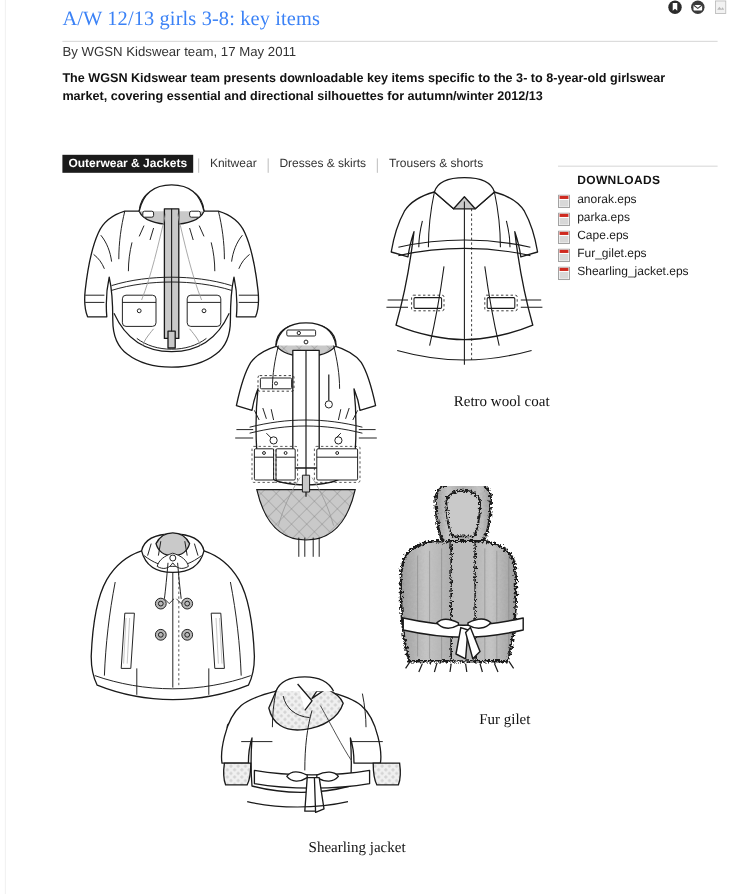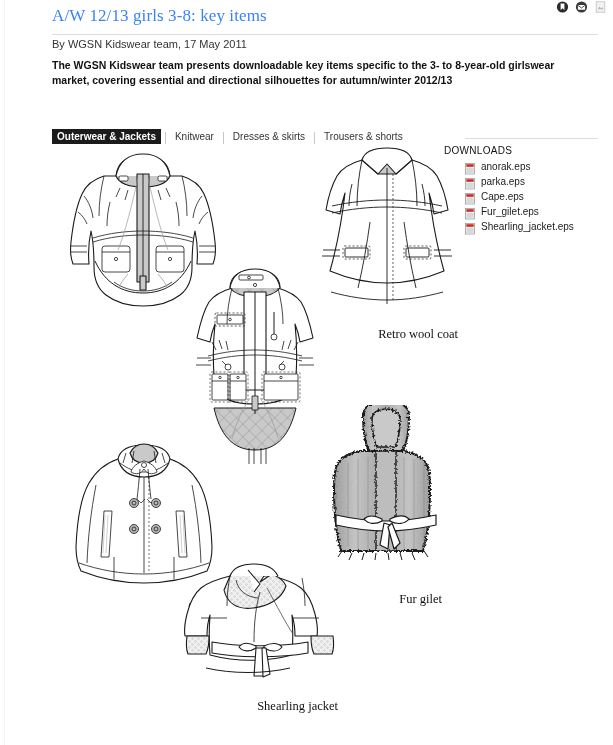--- a/index.html
+++ b/index.html
@@ -29,21 +29,21 @@
   .standfirst{position:absolute;left:52px;top:58px;width:510px;font-size:10.5px;font-weight:bold;line-height:15px;color:#111;}
 
   
   .tabs{position:absolute;left:52px;top:112px;display:flex;align-items:flex-end;height:16px;font-size:10px;margin-top:16px;}
   .tab{padding:2px 5px;color:#333;white-space:nowrap;cursor:pointer;}
   .tab.active{background:#1b1b1b;color:#fff;font-weight:bold;}
   .tabsep{width:1px;height:12px;background:#c8c8c8;margin:0 4px;}
 
   
   .rule-dl{position:absolute;left:465px;top:138px;width:133px;height:1px;background:#dcdcdc;}
-  .dl-head{position:absolute;left:444px;top:145px;font-size:10px;font-weight:normal;letter-spacing:.3px;color:#111;}
+  .dl-head{position:absolute;left:481px;top:145px;font-size:10px;font-weight:bold;letter-spacing:.3px;color:#111;}
   .dl-list{position:absolute;left:465px;top:160px;width:145px;text-align:right;}
   .dl-item{display:flex;align-items:center;height:13px;margin-bottom:2px;cursor:pointer;}
   .eps-ico{width:11px;height:12px;flex:0 0 11px;margin-right:5px;}
   .dl-label{font-size:10px;color:#1a1a1a;line-height:12px;}
 
   
   .fig{position:absolute;}
   .fig svg{display:block;}
   .cap{
     font-family:"Liberation Serif", serif;

